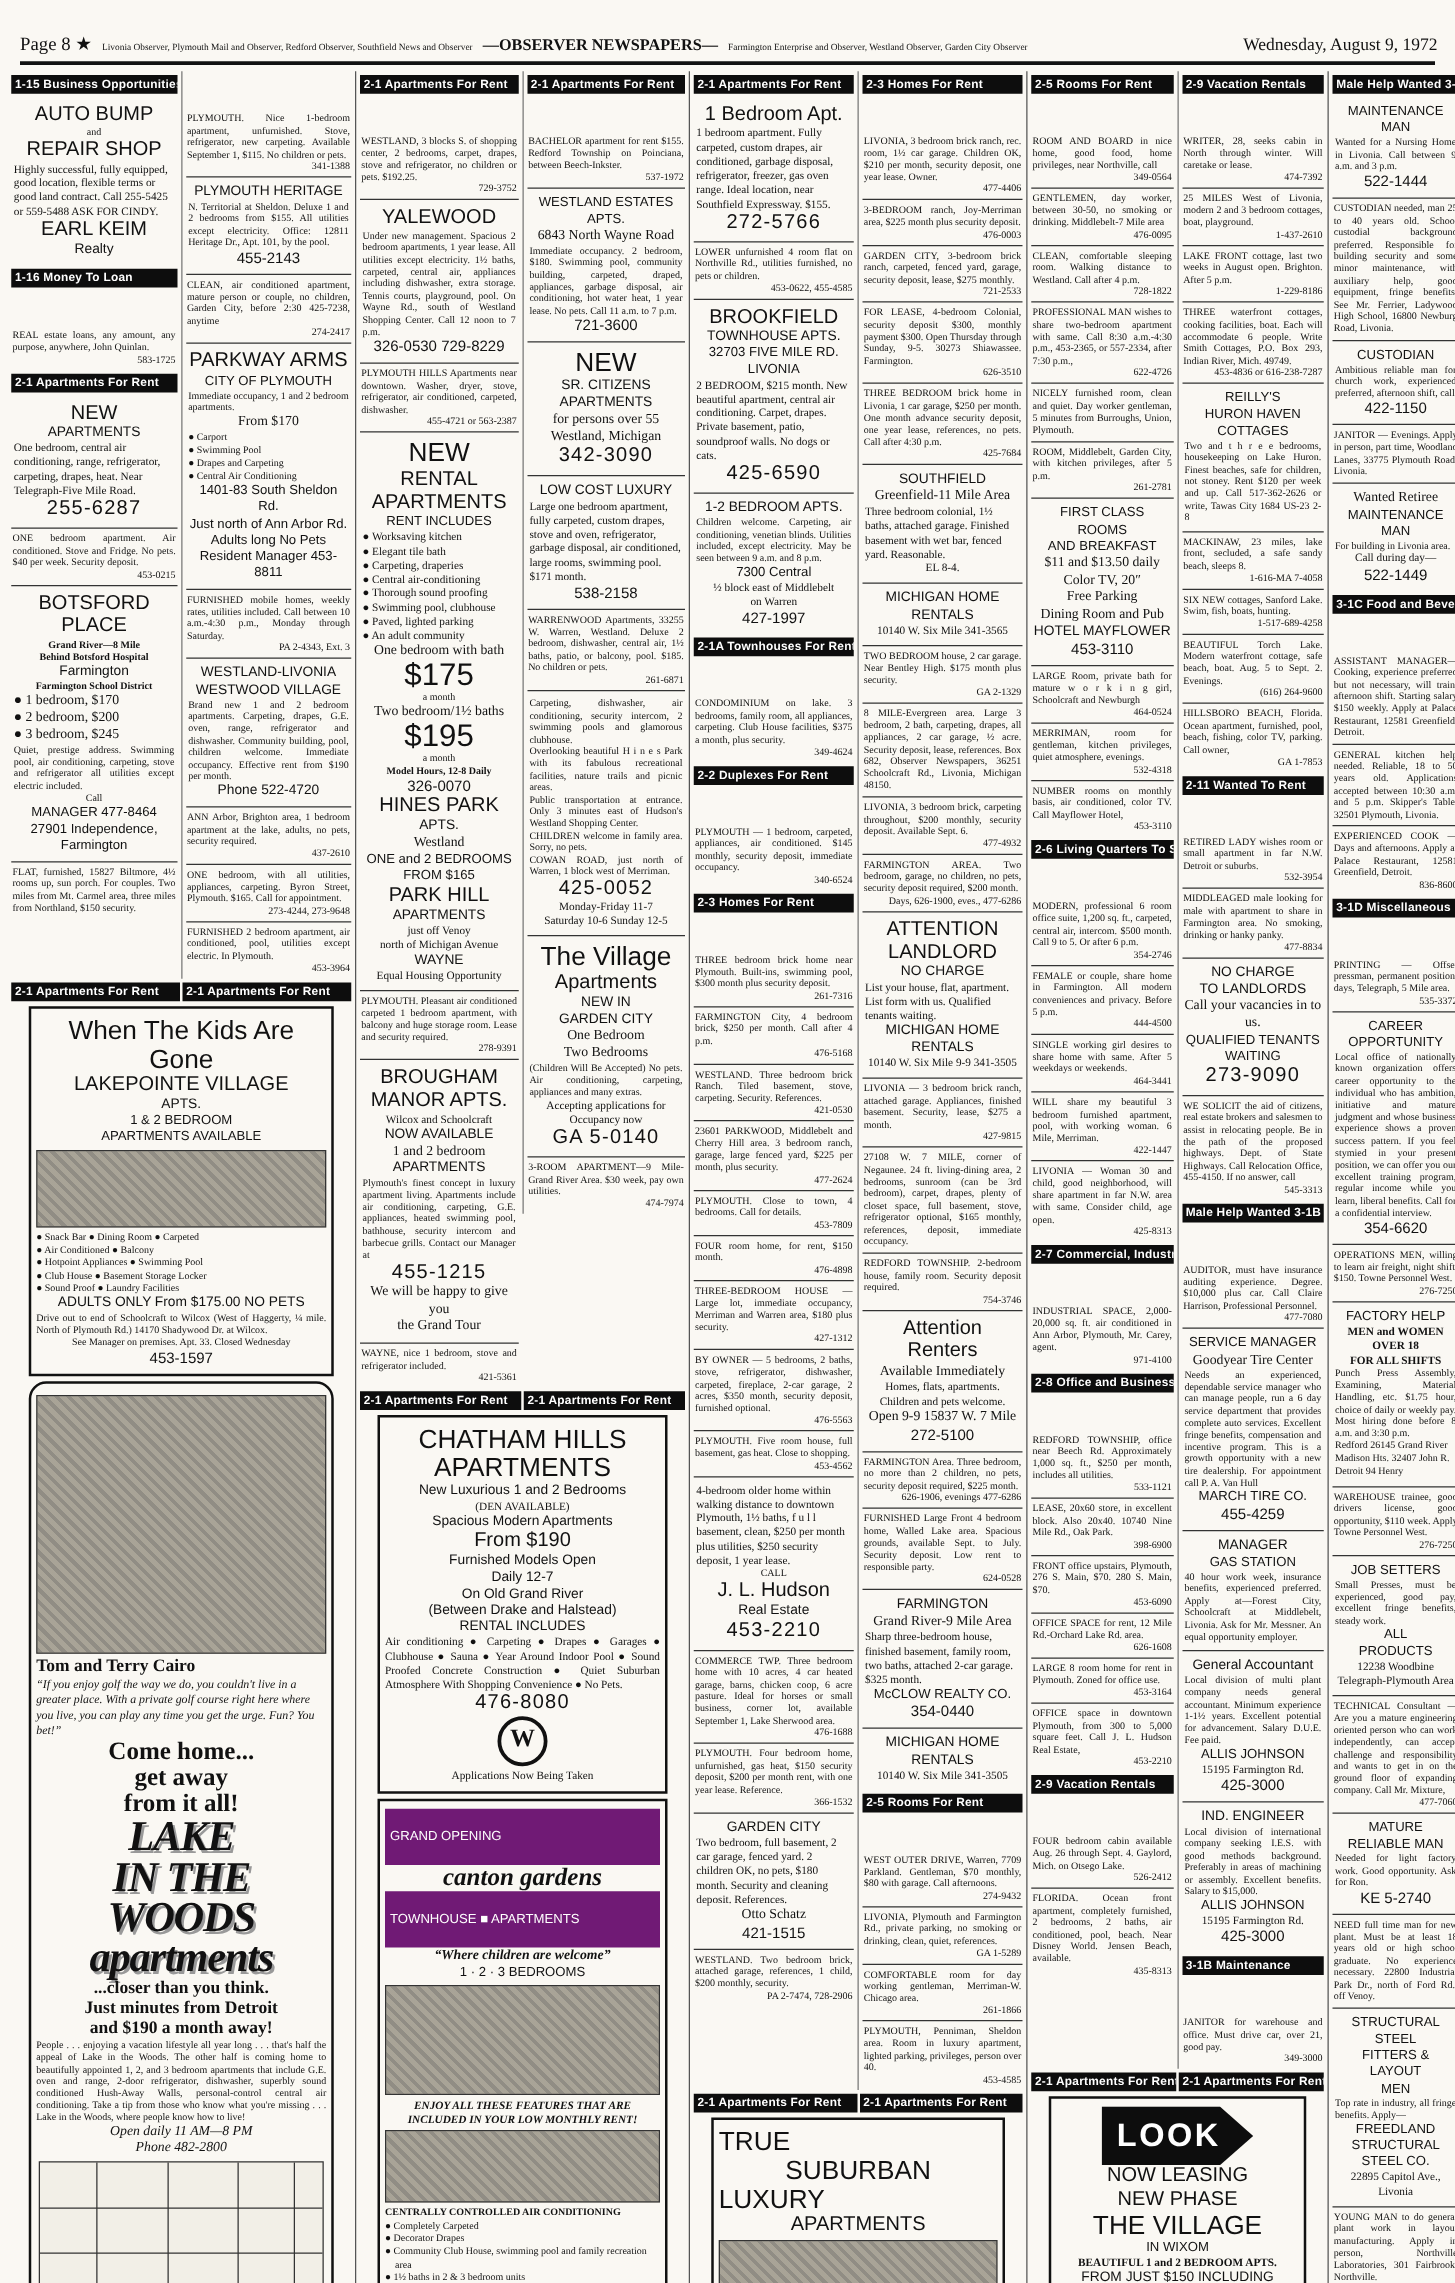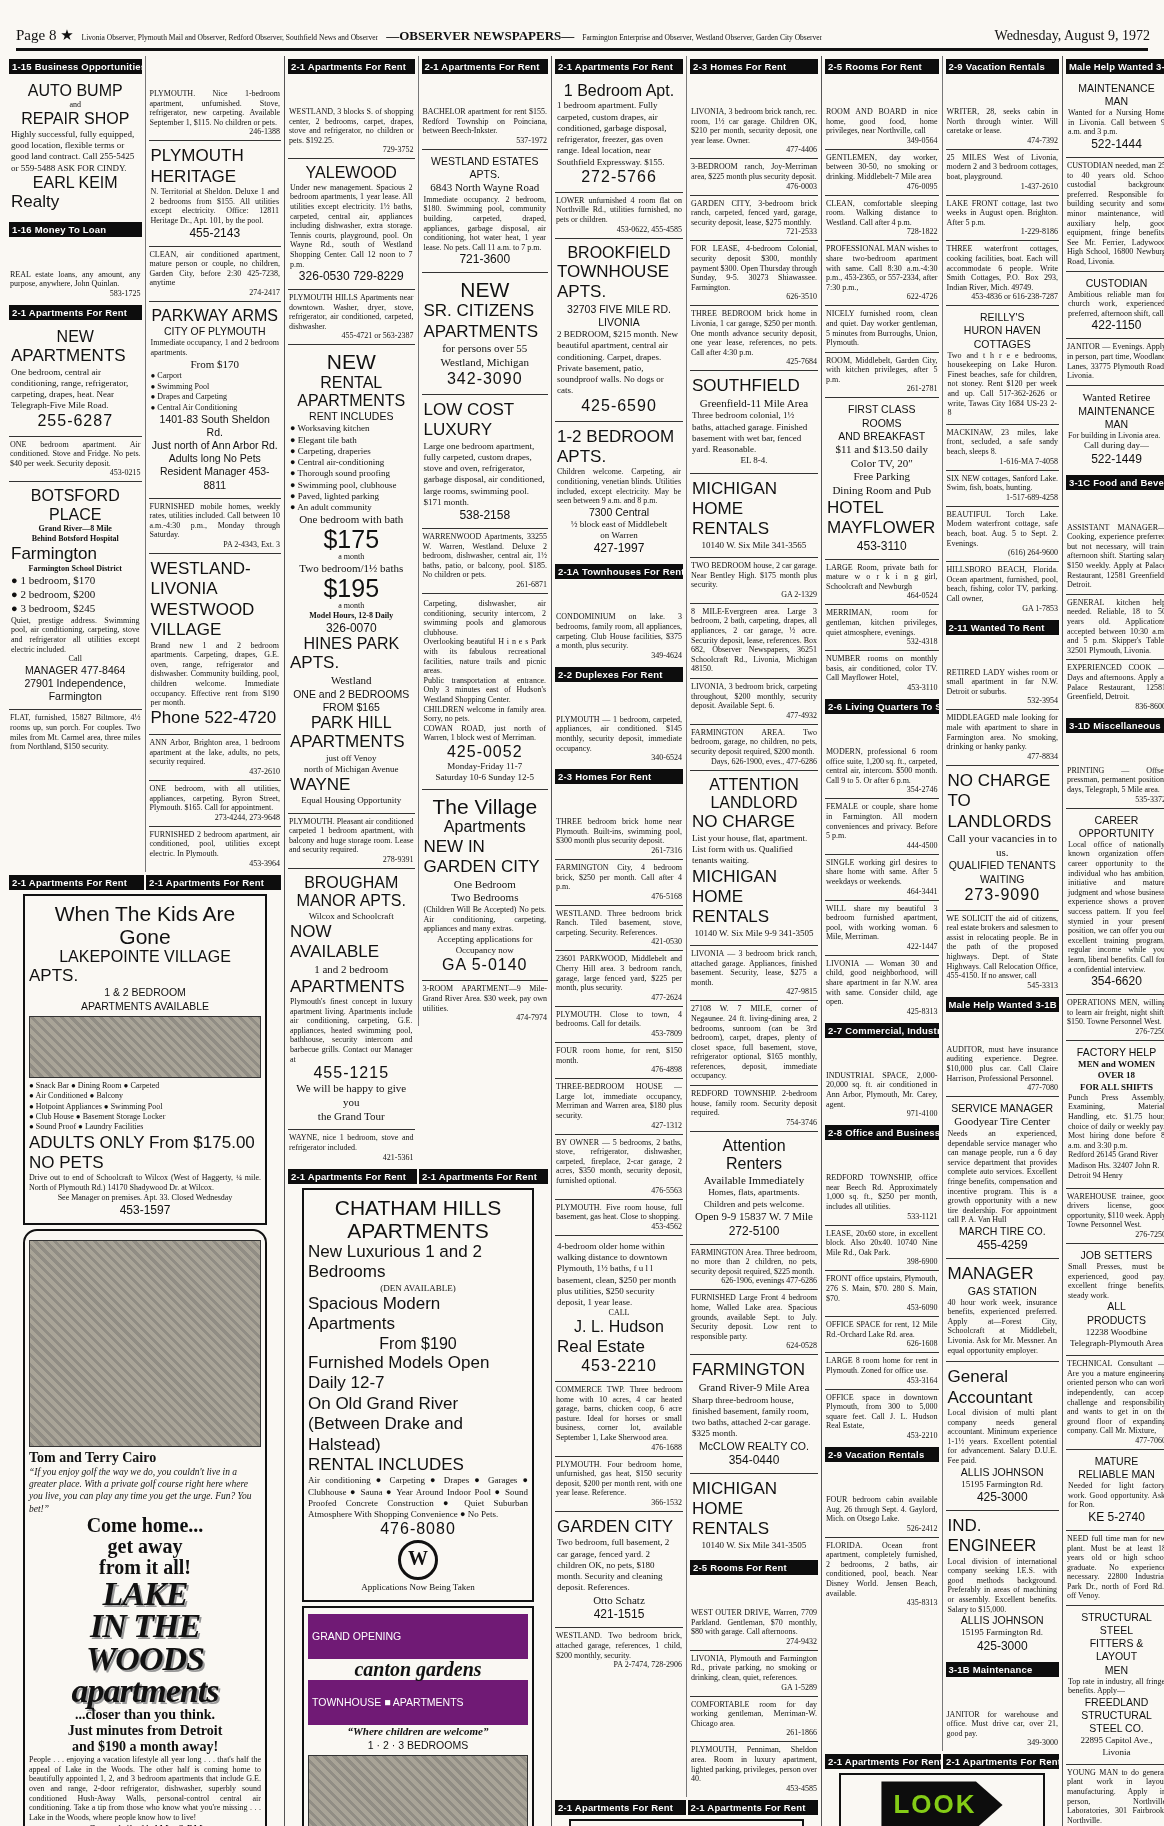--- a/index.html
+++ b/index.html
@@ -31,42 +31,42 @@
   .ad:first-child,.sec+.ad,.secrow+.ad{border-top:none;margin-top:30px;}
   .body{font-size:8px;line-height:1.2;text-align:justify;margin:0;}
   .phline{font-size:8px;text-align:right;margin:0;}
   .dad{border-top:1px solid #333;padding:5px 2px 6px 2px;}
   .dad.box{border:2px solid #111;margin:4px 14px;padding:6px 4px;}
   .dad.rbox{border:2px solid #111;border-radius:14px;}
   .sec+.dad{border-top:none;}
   
   .t1{font-family:"Liberation Sans",sans-serif;font-size:21px;line-height:1.1;text-align:center;font-weight:normal;}
   .t2{font-family:"Liberation Sans",sans-serif;font-size:16px;line-height:1.15;text-align:center;}
-  .t3{font-family:"Liberation Sans",sans-serif;font-size:17px;line-height:1.2;}
+  .t3{font-family:"Liberation Sans",sans-serif;font-size:11px;line-height:1.2;text-align:center;}
   .t4{font-family:"Liberation Sans",sans-serif;font-size:10.5px;line-height:1.25;text-align:center;}
   .srf1{font-size:20px;font-weight:bold;text-align:center;line-height:1.05;}
   .srf2{font-size:14px;font-weight:bold;text-align:center;}
   .bb{font-size:8px;line-height:1.2;text-align:justify;}
   .bc{font-size:8px;line-height:1.25;text-align:center;}
   .bl{font-size:8px;line-height:1.3;text-align:left;padding-left:8px;text-indent:-8px;}
   .sm{font-size:9px;line-height:1.25;}
   .md{font-size:11px;line-height:1.25;}
   .b{font-weight:bold;}
   .i{font-style:italic;}
   .ctr{text-align:center;}
   .lft{text-align:left;}
   .price{font-size:25px;text-align:center;font-family:"Liberation Sans",sans-serif;line-height:1;}
   .phone{font-size:16px;text-align:center;font-family:"Liberation Sans",sans-serif;letter-spacing:1px;}
   .phsm{font-size:12px;text-align:center;font-family:"Liberation Sans",sans-serif;}
   .rev{background:#701a75;color:#fff;text-align:left;padding:16px 4px;}
   .imgph{background:#b9b4a8;border:1px solid #333;margin:3px auto;position:relative;overflow:hidden;}
   .imgph:after{content:"";position:absolute;inset:0;
      background:repeating-linear-gradient(45deg,rgba(40,40,40,.28) 0 3px,rgba(120,115,100,.25) 3px 7px);}
   .cols2{display:flex;gap:4px;font-size:8px;}
-  .look{background:#0d0d0d;color:#84cc16;font-family:"Liberation Sans",sans-serif;font-weight:bold;
+  .look{background:#0d0d0d;color:#ffffff;font-family:"Liberation Sans",sans-serif;font-weight:bold;
         font-size:26px;letter-spacing:2px;display:inline-block;padding:8px 26px 8px 12px;
         clip-path:polygon(0 0,78% 0,100% 50%,78% 100%,0 100%);}
   .wlogo{width:34px;height:34px;border:3px solid #111;border-radius:50%;margin:2px auto;
          font-family:"Liberation Serif",serif;font-weight:bold;font-size:20px;line-height:30px;text-align:center;}
   .woods{font-family:"Liberation Serif",serif;font-weight:bold;font-style:italic;
          font-size:34px;line-height:.95;text-align:center;letter-spacing:-1px;
          text-shadow:2px 2px 0 #999;}
   .quote{font-size:9.5px;font-style:italic;line-height:1.3;text-align:left;}
   .mapbox{height:120px;border:1px solid #333;margin:3px 2px;position:relative;background:#f2efe7;}
   .mapbox i{position:absolute;background:#333;}
@@ -129,21 +129,21 @@
               <div class="t4">27901 Independence,</div>
               <div class="t4">Farmington</div>
             </div>
             <div class="ad">
               <p class="body">FLAT, furnished, 15827 Biltmore, 4½ rooms up, sun porch. For couples. Two miles from Mt. Carmel area, three miles from Northland, $150 security.</p>
             </div>
           </div>
           <div class="col">
             <div class="ad">
               <p class="body">PLYMOUTH. Nice 1-bedroom apartment, unfurnished. Stove, refrigerator, new carpeting. Available September 1, $115. No children or pets.</p>
-              <p class="phline">246-1388</p>
+              <p class="phline">341-1388</p>
             </div>
             <div class="dad">
               <div class="t3">PLYMOUTH HERITAGE</div>
               <div class="bb">N. Territorial at Sheldon. Deluxe 1 and 2 bedrooms from $155. All utilities except electricity. Office: 12811 Heritage Dr., Apt. 101, by the pool.</div>
               <div class="phsm">455-2143</div>
             </div>
             <div class="ad">
               <p class="body">CLEAN, air conditioned apartment, mature person or couple, no children, Garden City, before 2:30 425-7238, anytime</p>
               <p class="phline">274-2417</p>
             </div>

